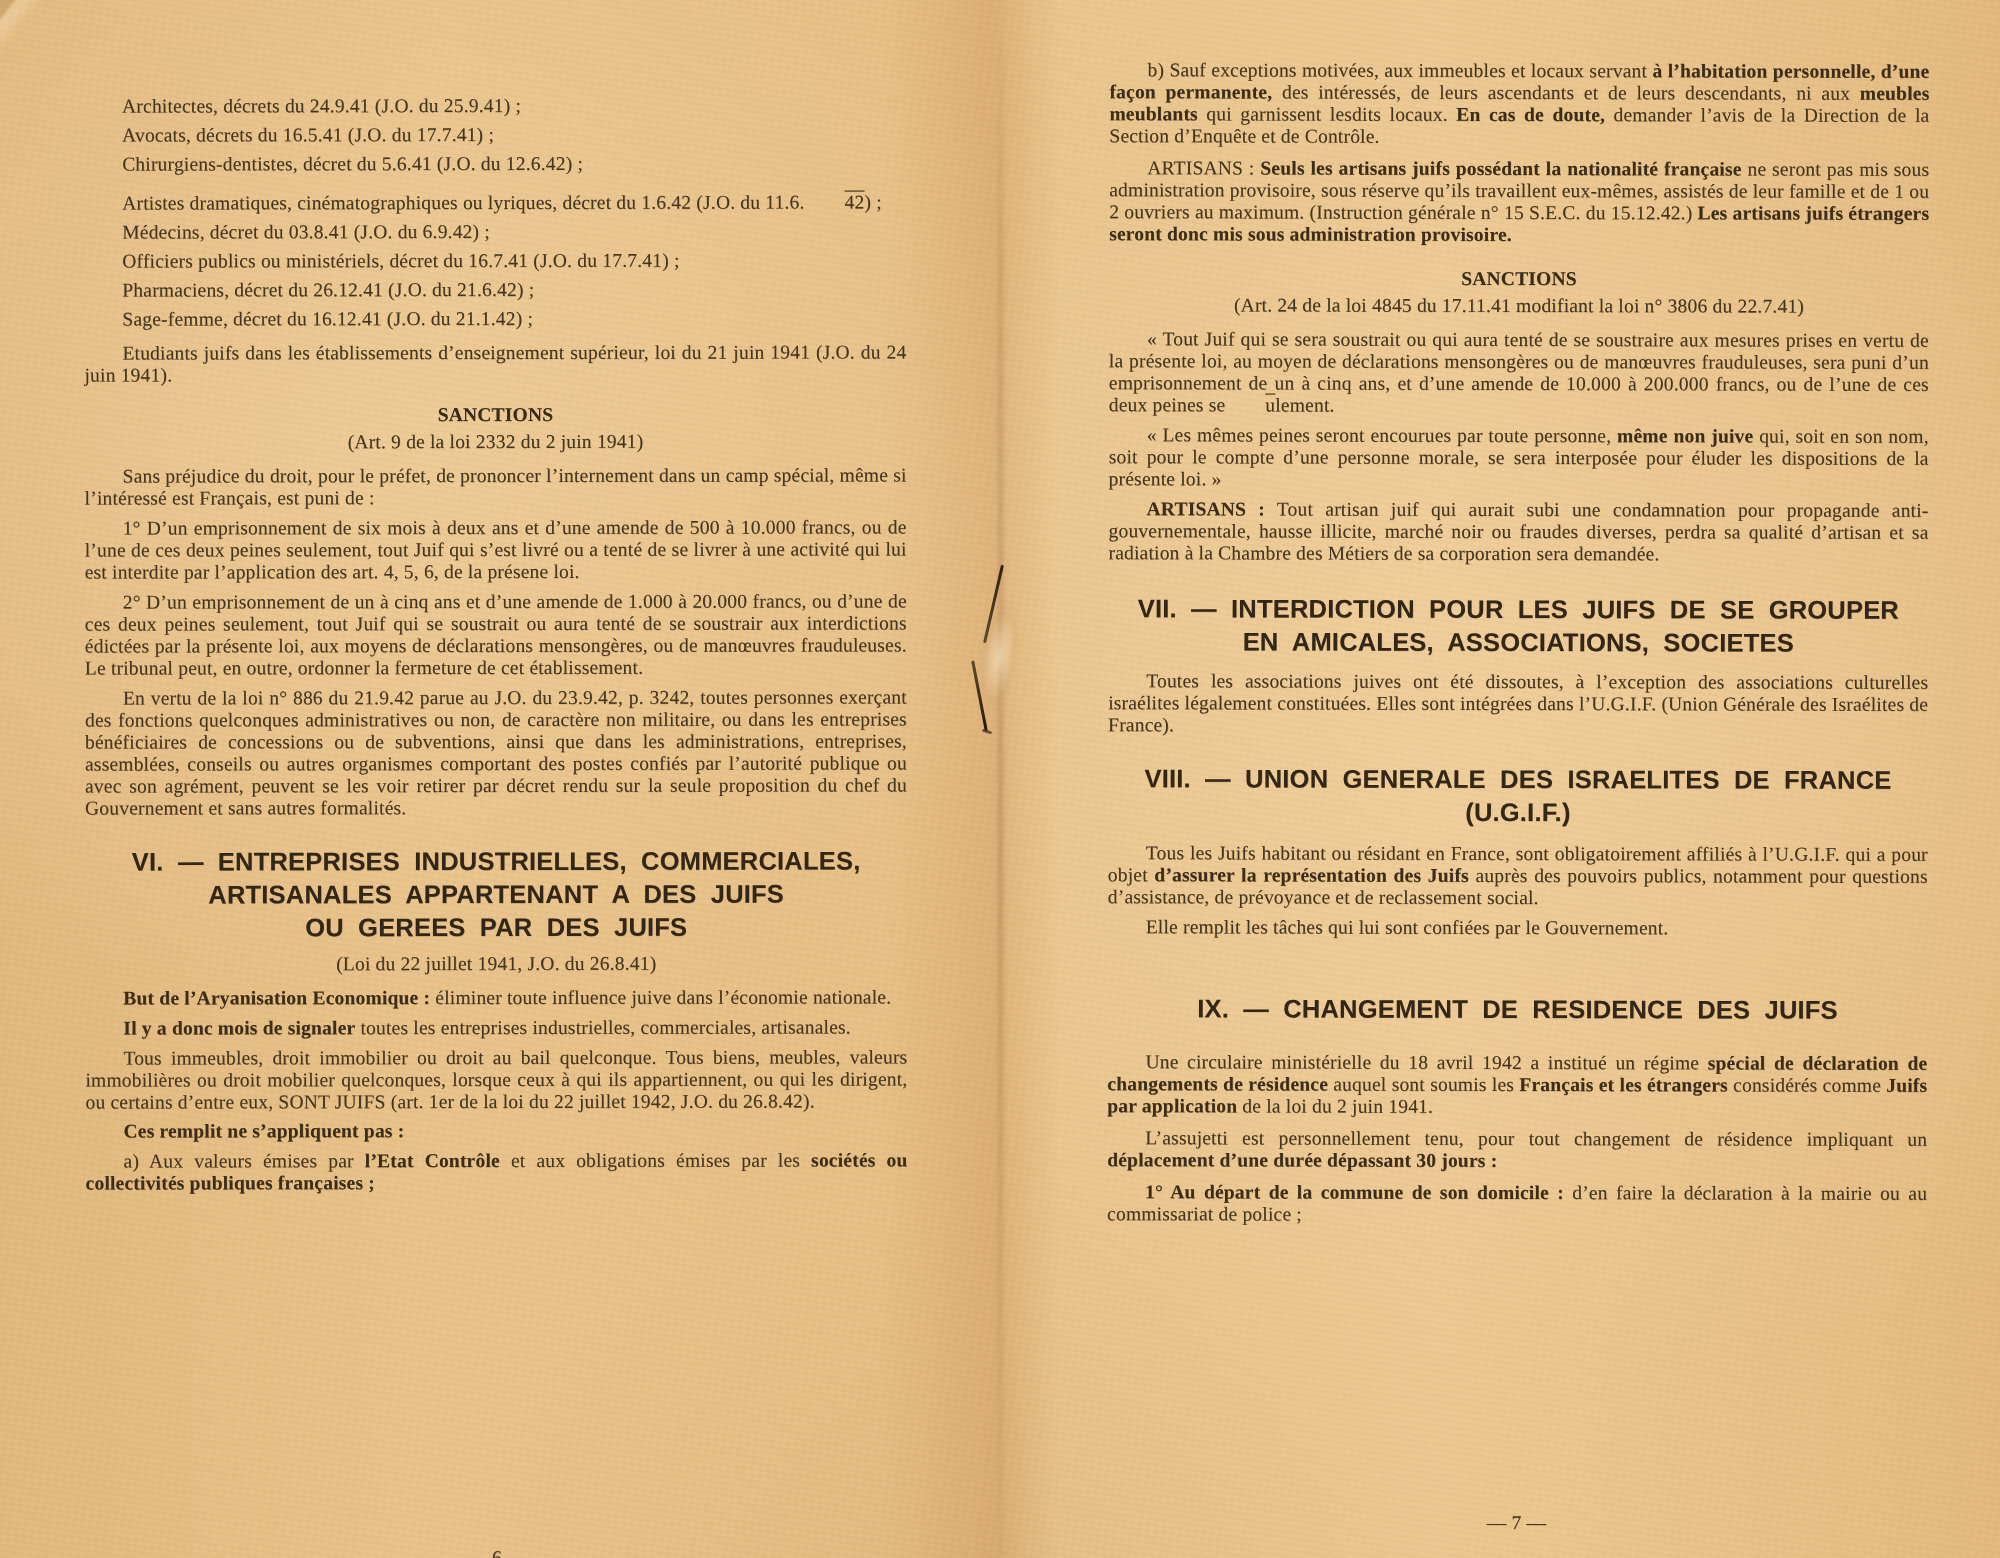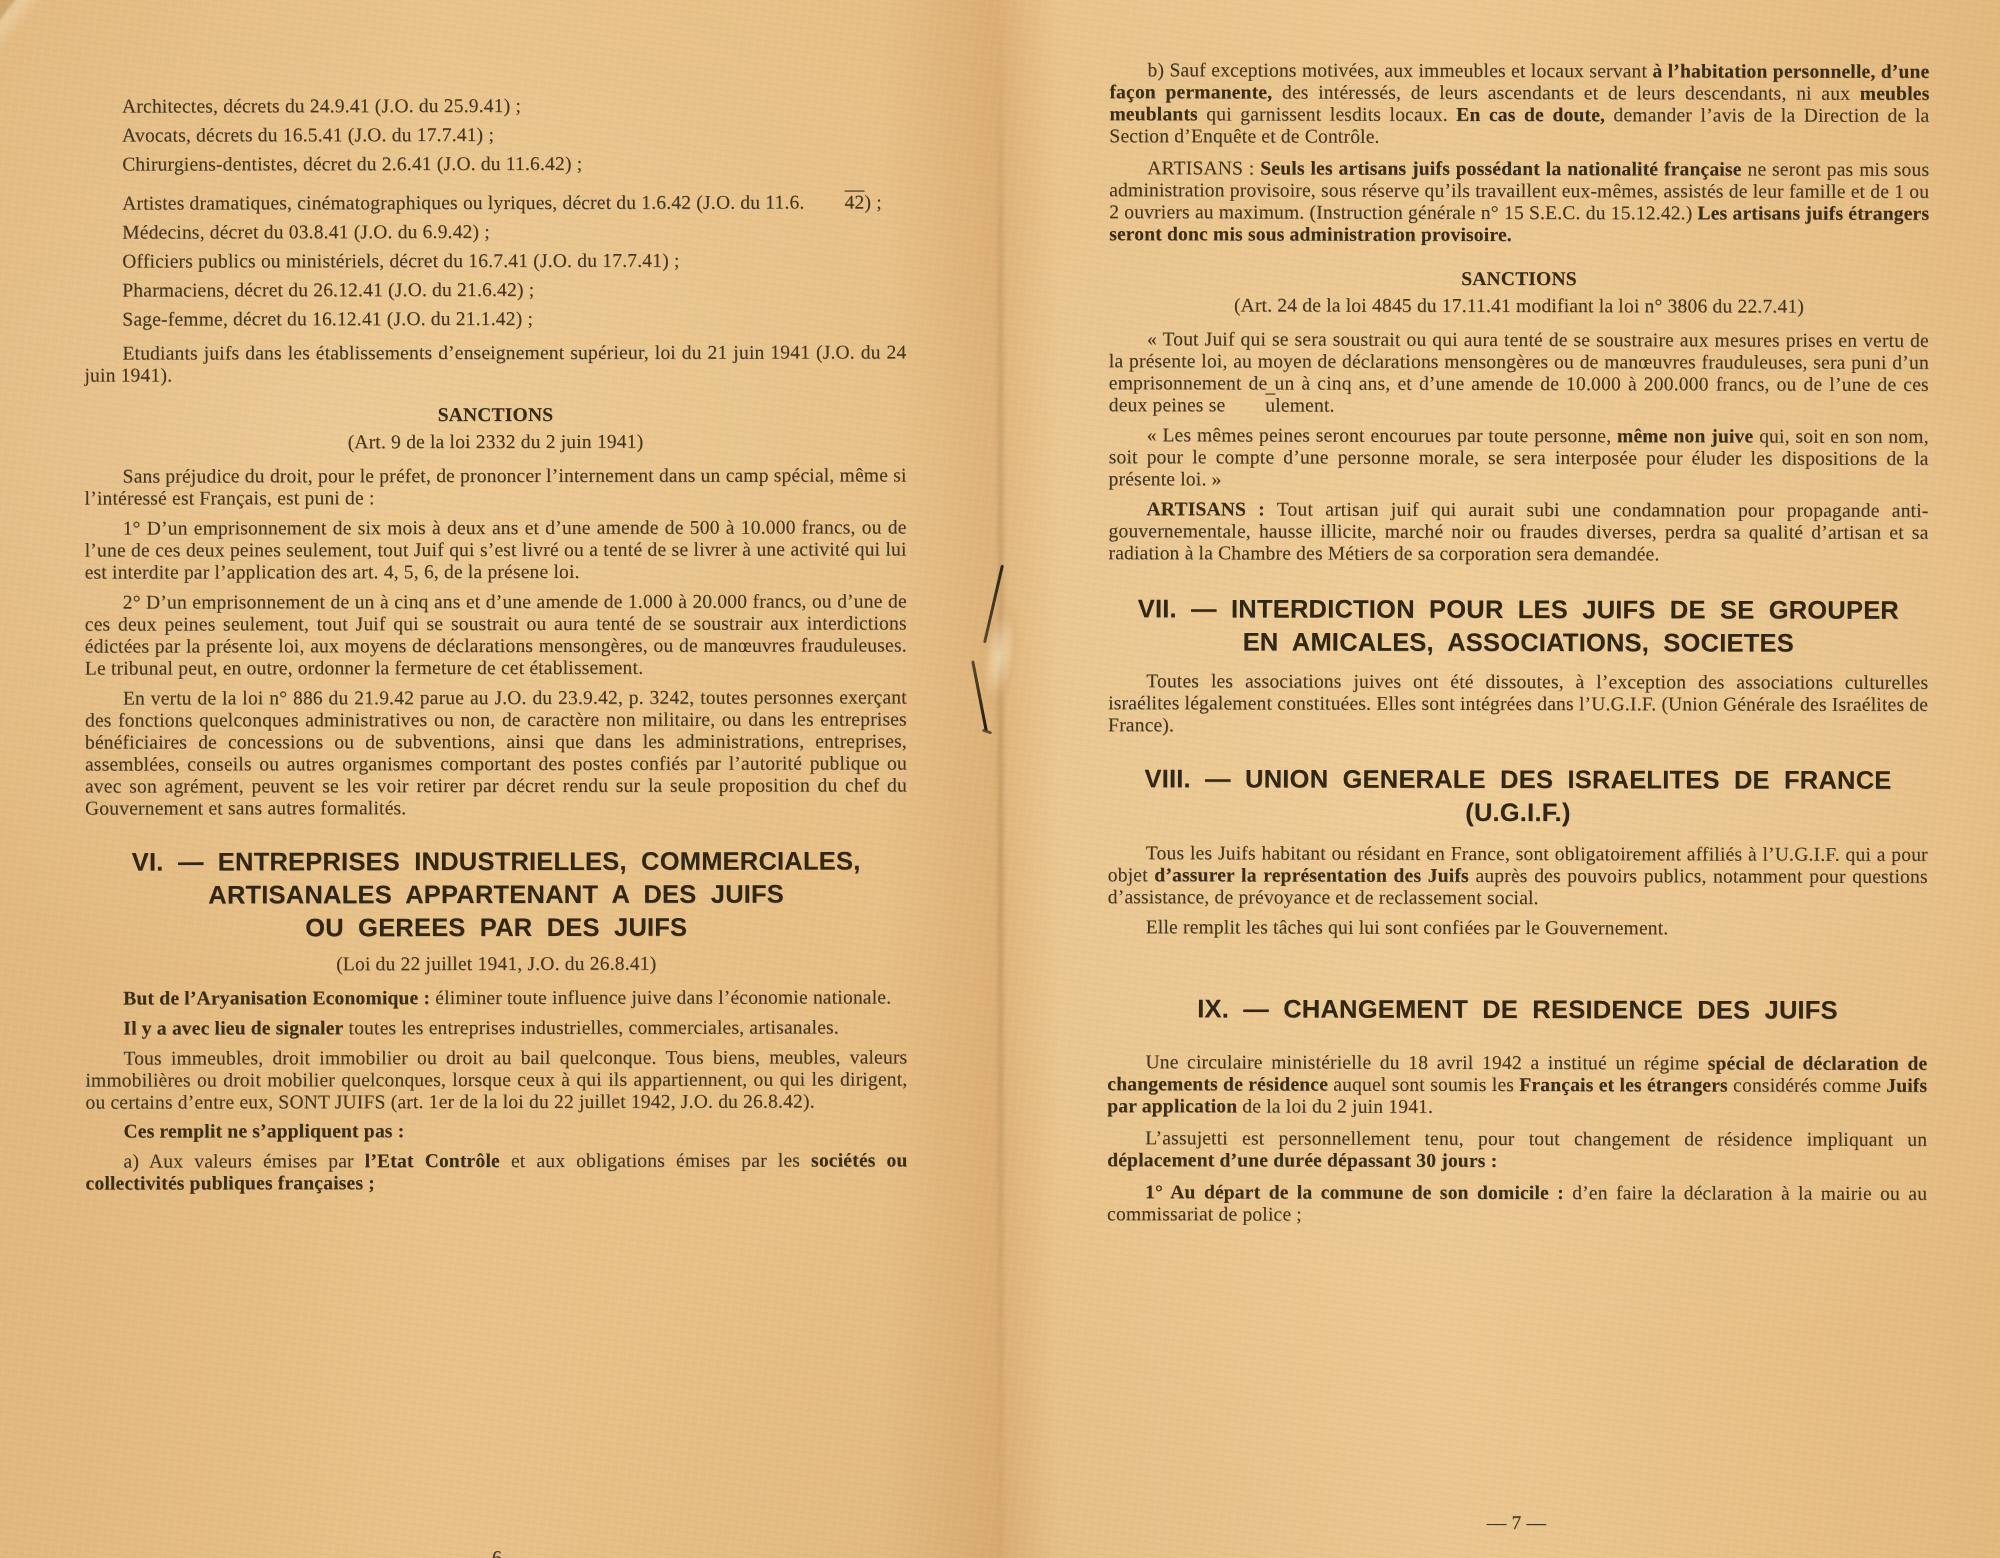--- a/index.html
+++ b/index.html
@@ -77,41 +77,41 @@
 
 <div class="spread">
   <div class="grain"></div>
   <div class="corner-crease"></div>
   <div class="gutter-line"></div>
 
   <div class="page page-left">
     <div class="content">
         <p class="b-item" style="margin-top: 95px;"><span>Architectes, décrets du 24.9.41 (J.O. du 25.9.41) ;</span></p>
         <p class="b-item" style="margin-top: 7px;"><span>Avocats, décrets du 16.5.41 (J.O. du 17.7.41) ;</span></p>
-        <p class="b-item" style="margin-top: 7px;"><span>Chirurgiens-dentistes, décret du 2.6.41 (J.O. du 11.6.42) ;</span></p>
+        <p class="b-item" style="margin-top: 7px;"><span>Chirurgiens-dentistes, décret du 5.6.41 (J.O. du 12.6.42) ;</span></p>
         <p class="b-para" style="margin-top: 17px;"><span>Artistes dramatiques, cinématographiques ou lyriques, décret du 1.6.42 (J.O. du 11.6.</span><span class="ov">42</span><span>) ;</span></p>
         <p class="b-item" style="margin-top: 7px;"><span>Médecins, décret du 03.8.41 (J.O. du 6.9.42) ;</span></p>
         <p class="b-item" style="margin-top: 7px;"><span>Officiers publics ou ministériels, décret du 16.7.41 (J.O. du 17.7.41) ;</span></p>
         <p class="b-item" style="margin-top: 7px;"><span>Pharmaciens, décret du 26.12.41 (J.O. du 21.6.42) ;</span></p>
         <p class="b-item" style="margin-top: 7px;"><span>Sage-femme, décret du 16.12.41 (J.O. du 21.1.42) ;</span></p>
         <p class="b-para" style="margin-top: 12px;"><span>Etudiants juifs dans les établissements d’enseignement supérieur, loi du 21 juin 1941 (J.O. du 24 juin 1941).</span></p>
         <p class="b-h-serif" style="margin-top: 18px;"><span>SANCTIONS</span></p>
         <p class="b-center" style="margin-top: 5px;"><span>(Art. 9 de la loi 2332 du 2 juin 1941)</span></p>
         <p class="b-para" style="margin-top: 12px;"><span>Sans préjudice du droit, pour le préfet, de prononcer l’internement dans un camp spécial, même si l’intéressé est Français, est puni de :</span></p>
         <p class="b-para" style="margin-top: 8px;"><span>1° D’un emprisonnement de six mois à deux ans et d’une amende de 500 à 10.000 francs, ou de l’une de ces deux peines seulement, tout Juif qui s’est livré ou a tenté de se livrer à une activité qui lui est interdite par l’application des art. 4, 5, 6, de la présene loi.</span></p>
         <p class="b-para" style="margin-top: 8px;"><span>2° D’un emprisonnement de un à cinq ans et d’une amende de 1.000 à 20.000 francs, ou d’une de ces deux peines seulement, tout Juif qui se soustrait ou aura tenté de se soustrair aux interdictions édictées par la présente loi, aux moyens de déclarations mensongères, ou de manœuvres frauduleuses. Le tribunal peut, en outre, ordonner la fermeture de cet établissement.</span></p>
         <p class="b-para" style="margin-top: 8px;"><span>En vertu de la loi n° 886 du 21.9.42 parue au J.O. du 23.9.42, p. 3242, toutes personnes exerçant des fonctions quelconques administratives ou non, de caractère non militaire, ou dans les entreprises bénéficiaires de concessions ou de subventions, ainsi que dans les administrations, entreprises, assemblées, conseils ou autres organismes comportant des postes confiés par l’autorité publique ou avec son agrément, peuvent se les voir retirer par décret rendu sur la seule proposition du chef du Gouvernement et sans autres formalités.</span></p>
         <p class="b-h-sans" style="margin-top: 26px;">
           <span class="hline">VI. — ENTREPRISES INDUSTRIELLES, COMMERCIALES,</span>
           <span class="hline">ARTISANALES APPARTENANT A DES JUIFS</span>
           <span class="hline">OU GEREES PAR DES JUIFS</span>
         </p>
         <p class="b-center" style="margin-top: 9px;"><span>(Loi du 22 juillet 1941, J.O. du 26.8.41)</span></p>
         <p class="b-para" style="margin-top: 12px;"><span class="bold">But de l’Aryanisation Economique :</span><span> éliminer toute influence juive dans l’économie nationale.</span></p>
-        <p class="b-para" style="margin-top: 8px;"><span class="bold">Il y a avec lieu de signaler</span><span> toutes les entreprises industrielles, commerciales, artisanales.</span></p>
+        <p class="b-para" style="margin-top: 8px;"><span class="bold">Il y a donc mois de signaler</span><span> toutes les entreprises industrielles, commerciales, artisanales.</span></p>
         <p class="b-para" style="margin-top: 8px;"><span>Tous immeubles, droit immobilier ou droit au bail quelconque. Tous biens, meubles, valeurs immobilières ou droit mobilier quelconques, lorsque ceux à qui ils appartiennent, ou qui les dirigent, ou certains d’entre eux, SONT JUIFS (art. 1er de la loi du 22 juillet 1942, J.O. du 26.8.42).</span></p>
         <p class="b-para" style="margin-top: 7px;"><span class="bold">Ces remplit ne s’appliquent pas :</span></p>
         <p class="b-para" style="margin-top: 8px;"><span>a) Aux valeurs émises par </span><span class="bold">l’Etat Contrôle</span><span> et aux obligations émises par les </span><span class="bold">sociétés ou collectivités publiques françaises ;</span></p>
         <p class="b-pageno"><span>— 6 —</span></p>
       </div>
   </div>
 
   <div class="staple">
     <div class="bulge"></div>
     <div class="leg1"></div>

